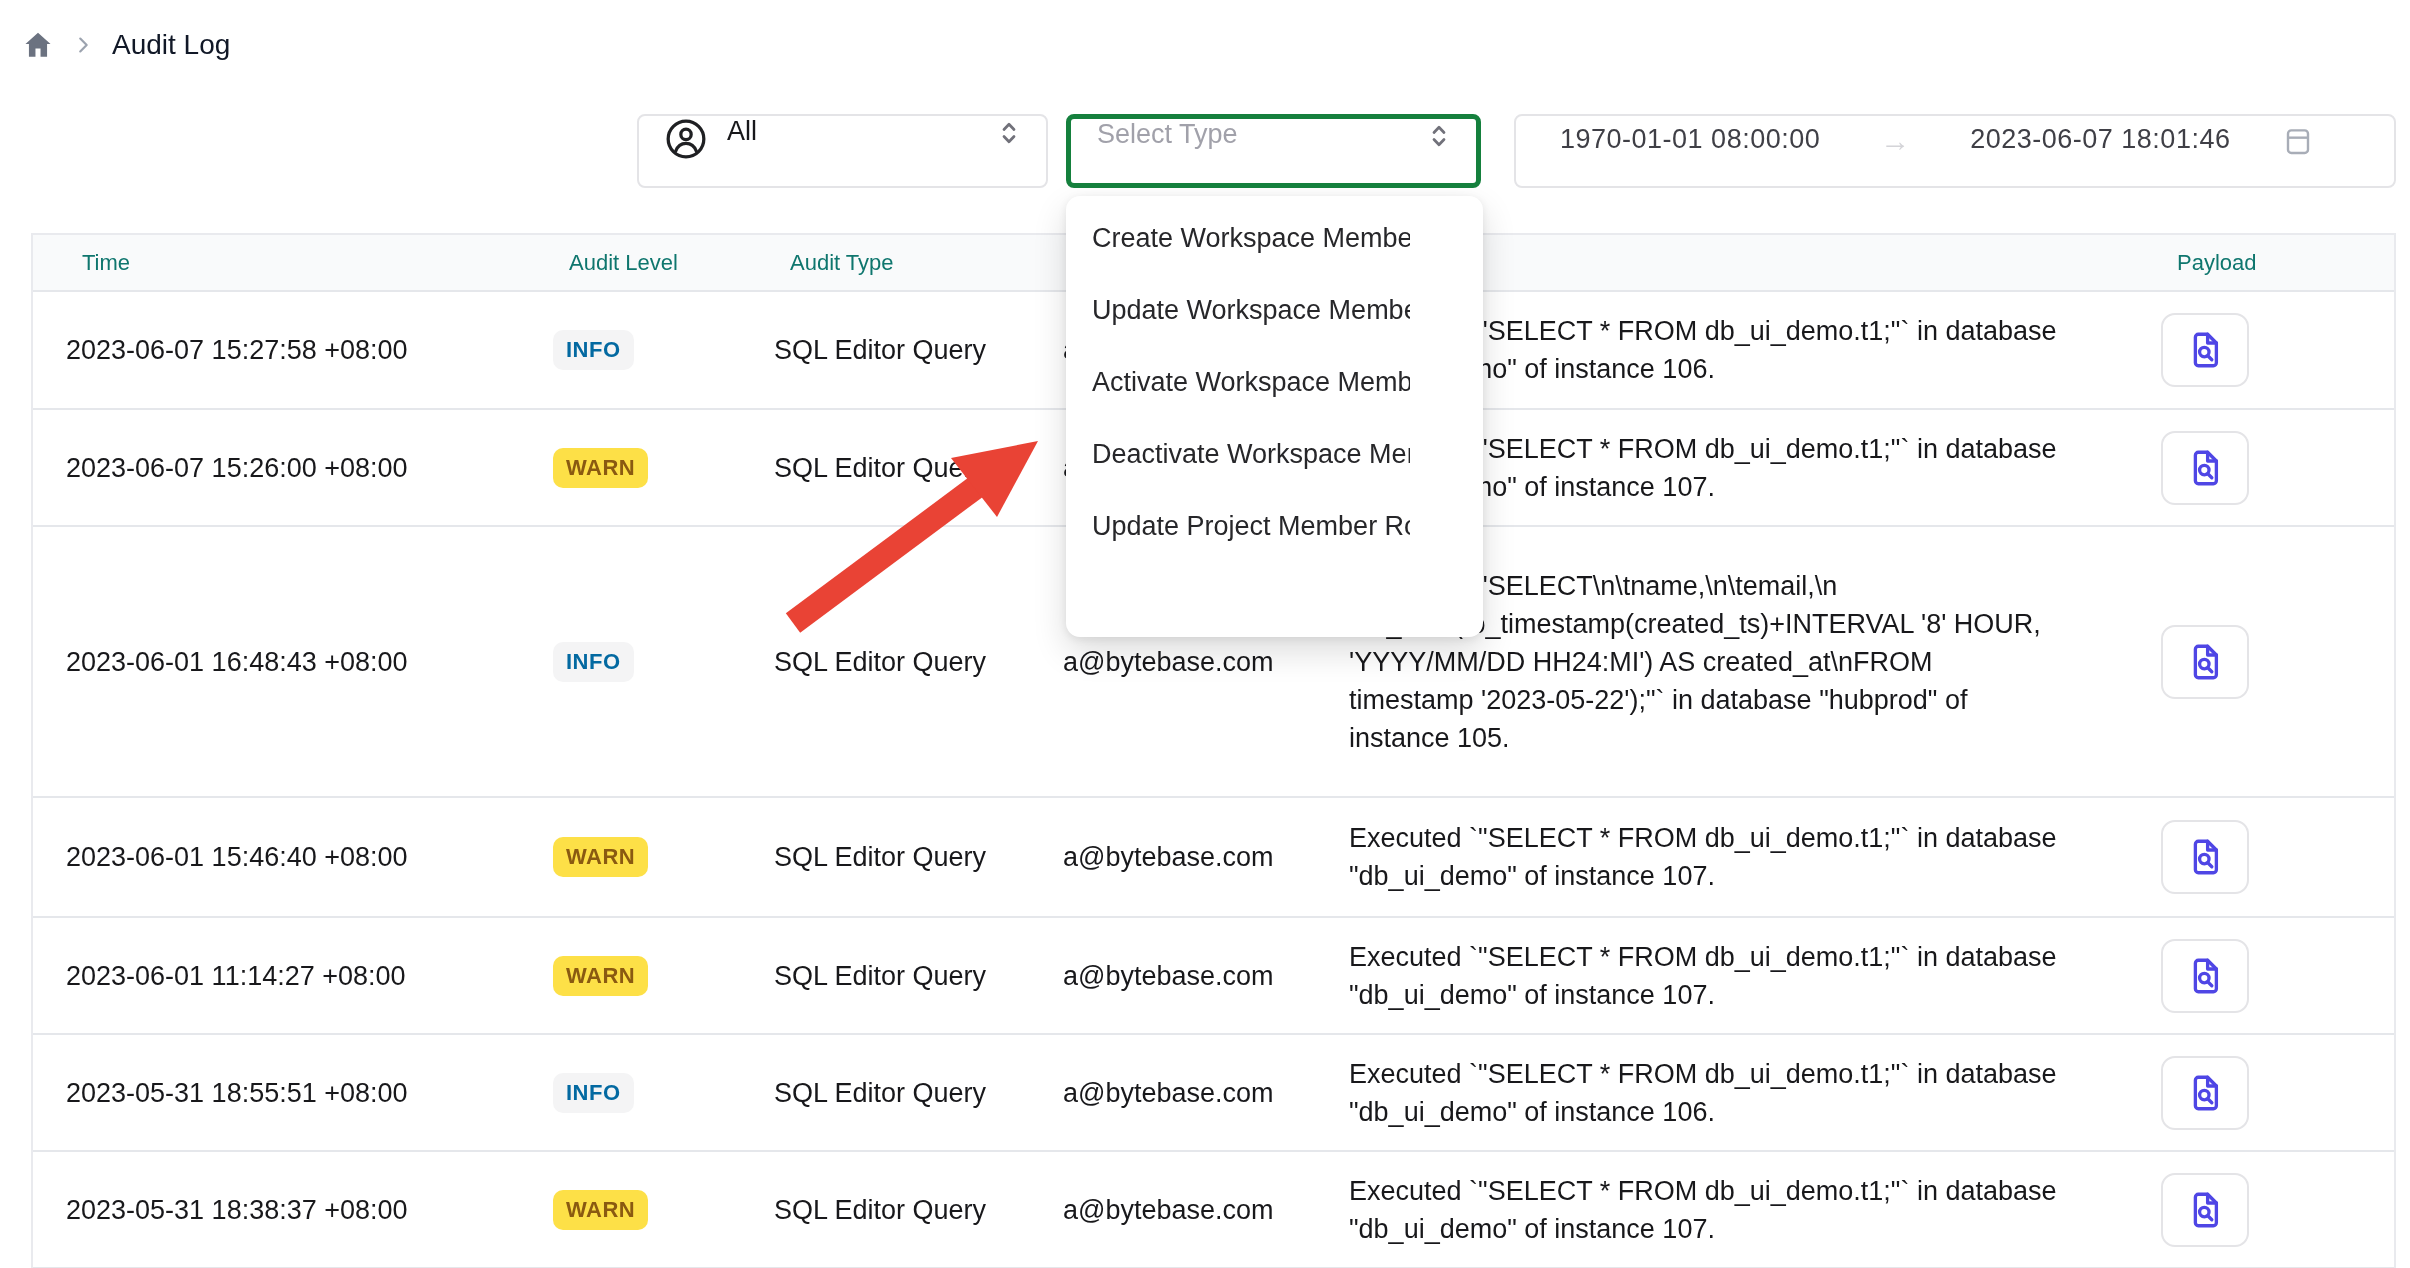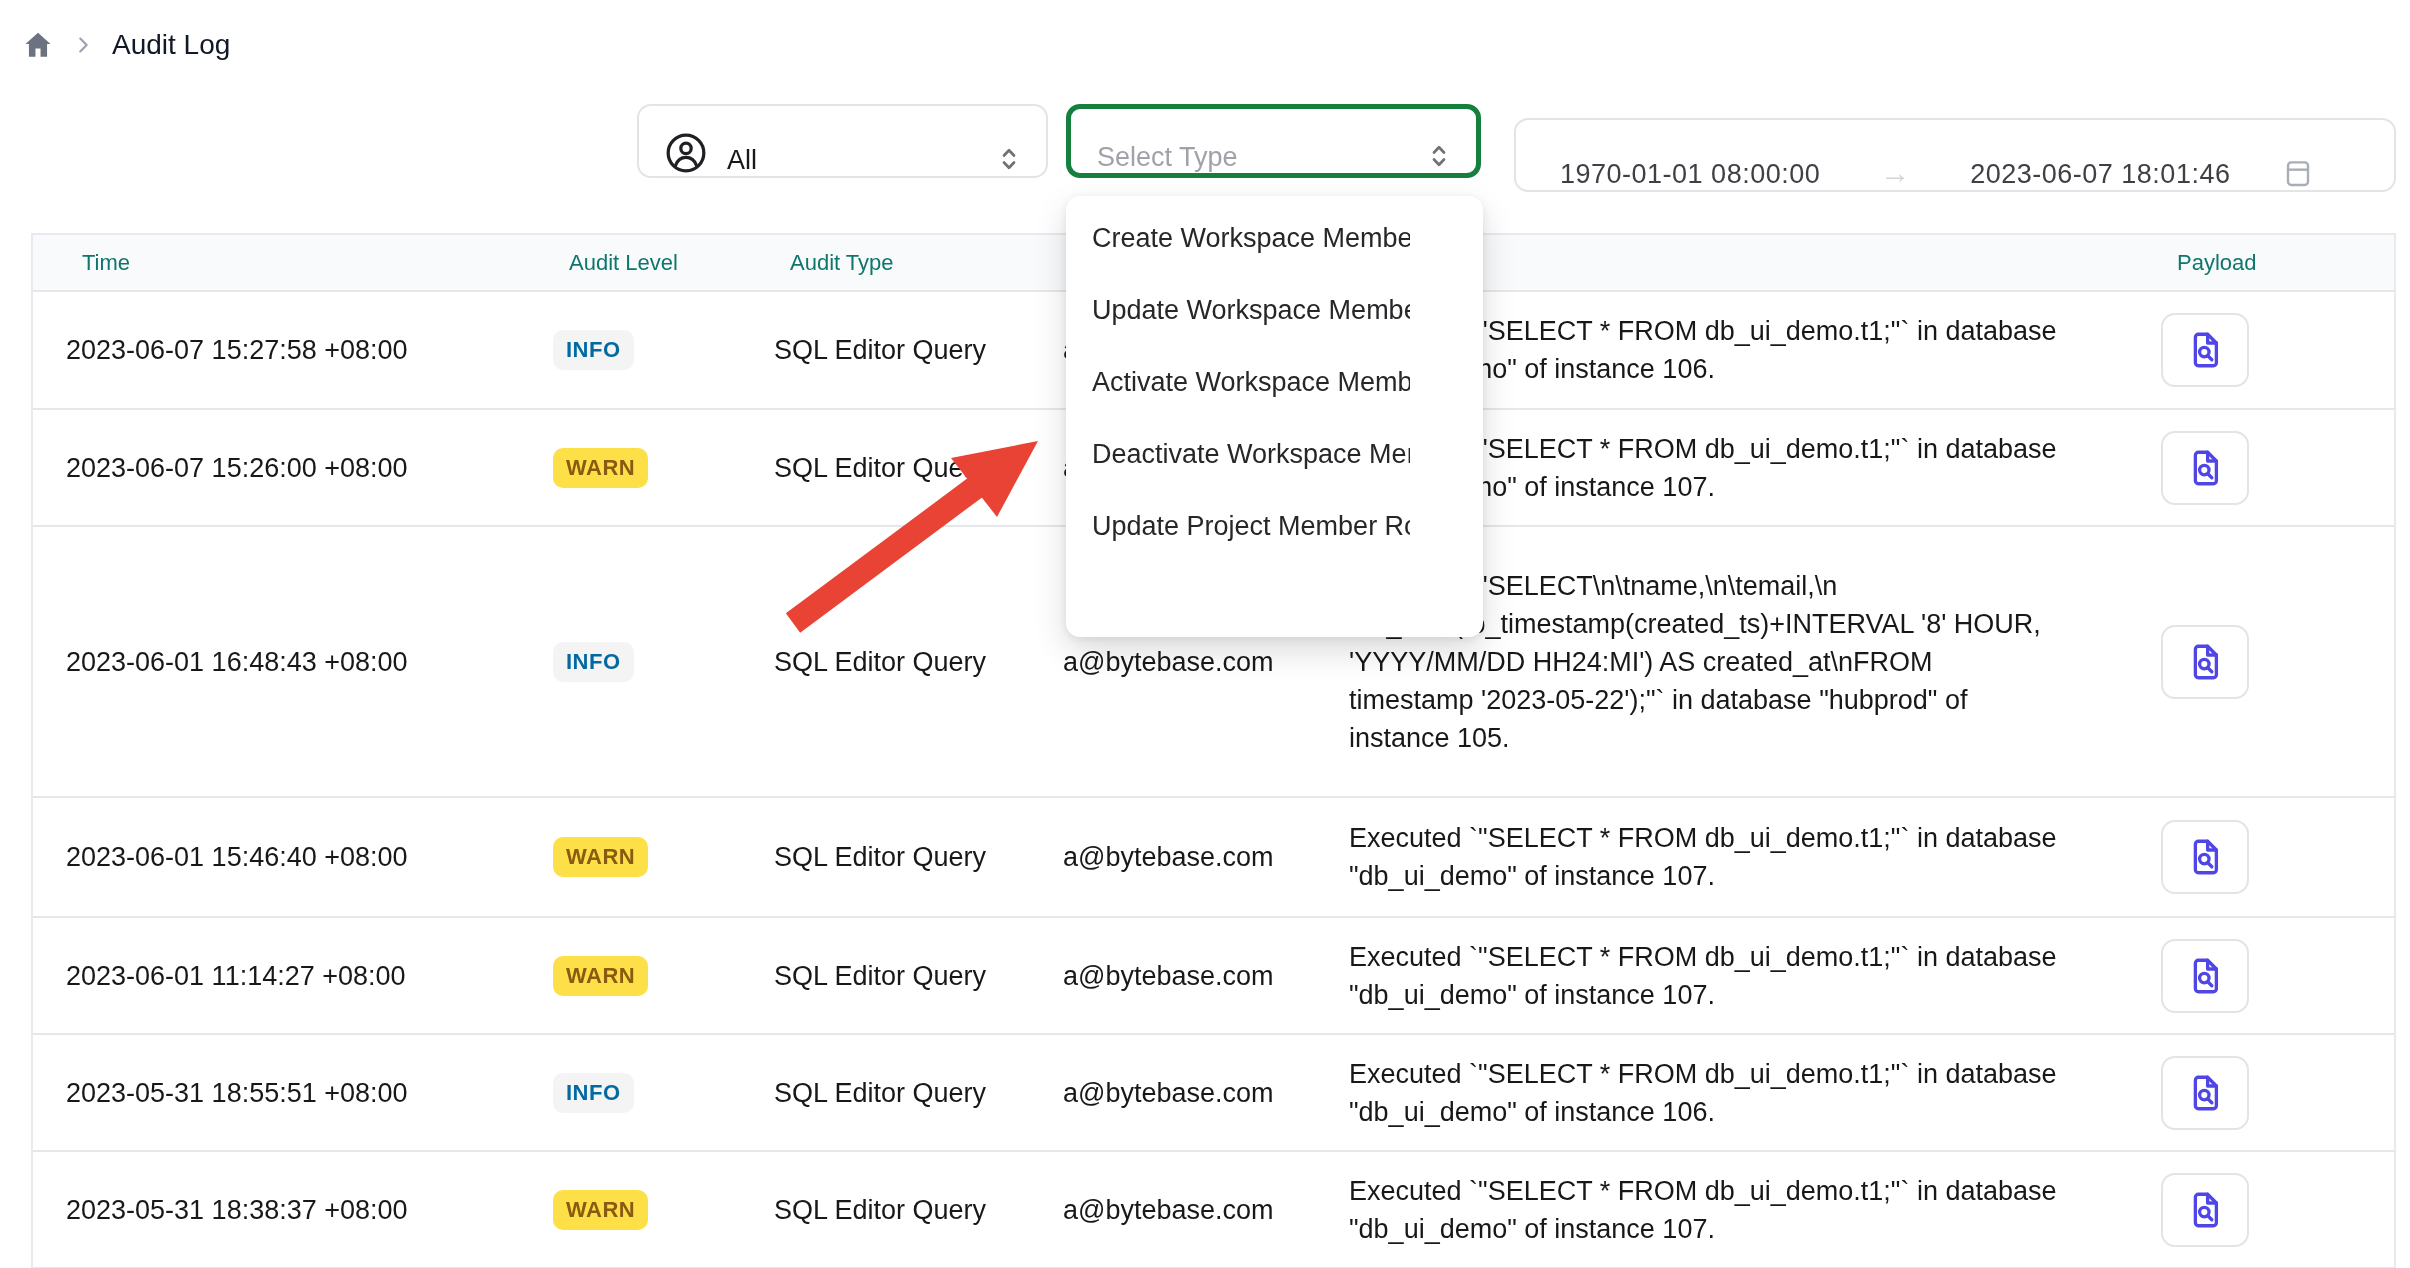--- a/index.html
+++ b/index.html
@@ -4,28 +4,28 @@
 <style>
   html,body{margin:0;padding:0;width:2410px;height:1268px;overflow:hidden;background:#fff;
     font-family:"Liberation Sans","DejaVu Sans",sans-serif;color:#18181b;}
   .page{position:relative;width:2410px;height:1268px;}
 
   
   .breadcrumb{position:absolute;left:22px;top:22px;height:46px;display:flex;align-items:center;gap:18px;z-index:2;}
   .crumb-label{font-size:28px;font-weight:500;color:#111827;}
 
   
-  .ctl{position:absolute;top:104px;height:74px;box-sizing:border-box;background:#fff;border-radius:14px;
-       display:flex;align-items:flex-end;z-index:20;}
+  .ctl{position:absolute;top:114px;height:74px;box-sizing:border-box;background:#fff;border-radius:8px;
+       display:flex;align-items:flex-start;z-index:20;}
   .actor-select{left:637px;width:411px;border:2px solid #e4e4e7;padding:0 22px 0 24px;gap:18px;}
   .actor-select .val{font-size:27px;color:#18181b;}
   .type-select{left:1066px;width:415px;border:5px solid #15803d;padding:0 22px 0 26px;}
   .type-select .placeholder{font-size:27px;color:#a1a1aa;}
   .spacer{flex:1;}
-  .date-range{left:1514px;width:882px;border:2px solid #e4e4e7;padding:16px 30px 0 44px;margin-top:14px;}
+  .date-range{left:1514px;width:882px;border:2px solid #e4e4e7;padding:8px 30px 0 44px;}
   .date-range .dval{font-size:27px;color:#3f3f46;letter-spacing:.5px;}
   .date-range .darrow{font-size:30px;color:#d4d4d8;margin:0 60px;}
   .date-range .cal{margin-left:52px;}
 
   
   .table{position:absolute;left:31px;top:233px;width:2365px;height:1035px;box-sizing:border-box;
          border:2px solid #e9eaee;border-bottom:none;background:#fff;z-index:1;}
   .thead{position:relative;height:55px;background:#f9fafb;border-bottom:2px solid #e5e7eb;}
   .th{position:absolute;top:50%;transform:translateY(-50%);font-size:22px;font-weight:500;color:#0f766e;white-space:nowrap;margin-left:16px;}
   .c-time{left:33px;} .c-level{left:520px;} .c-type{left:741px;} .c-actor{left:1030px;}

